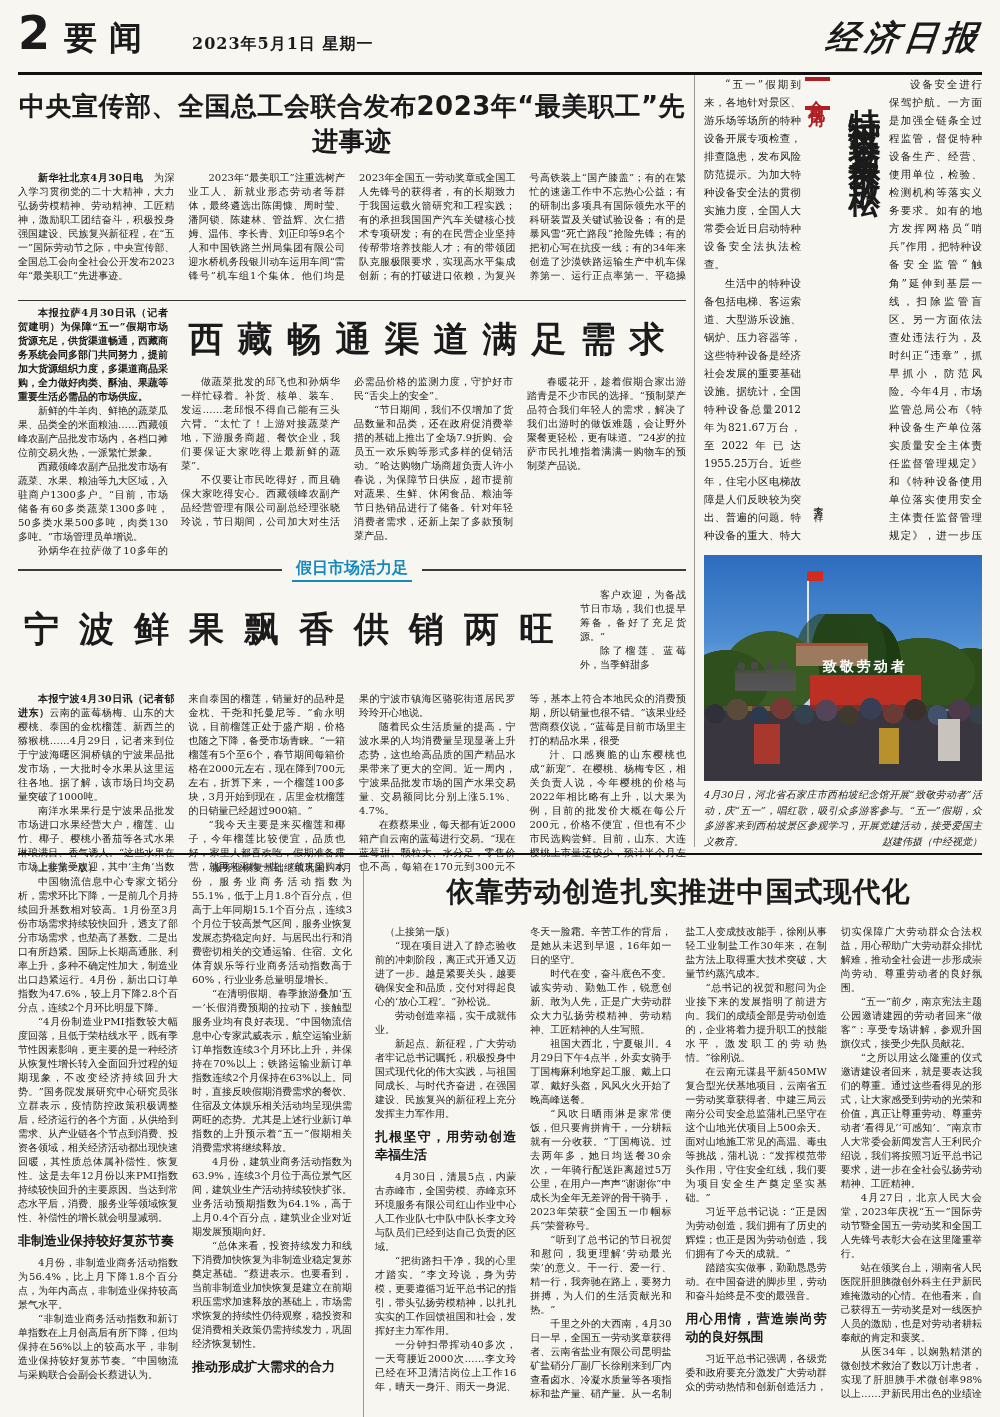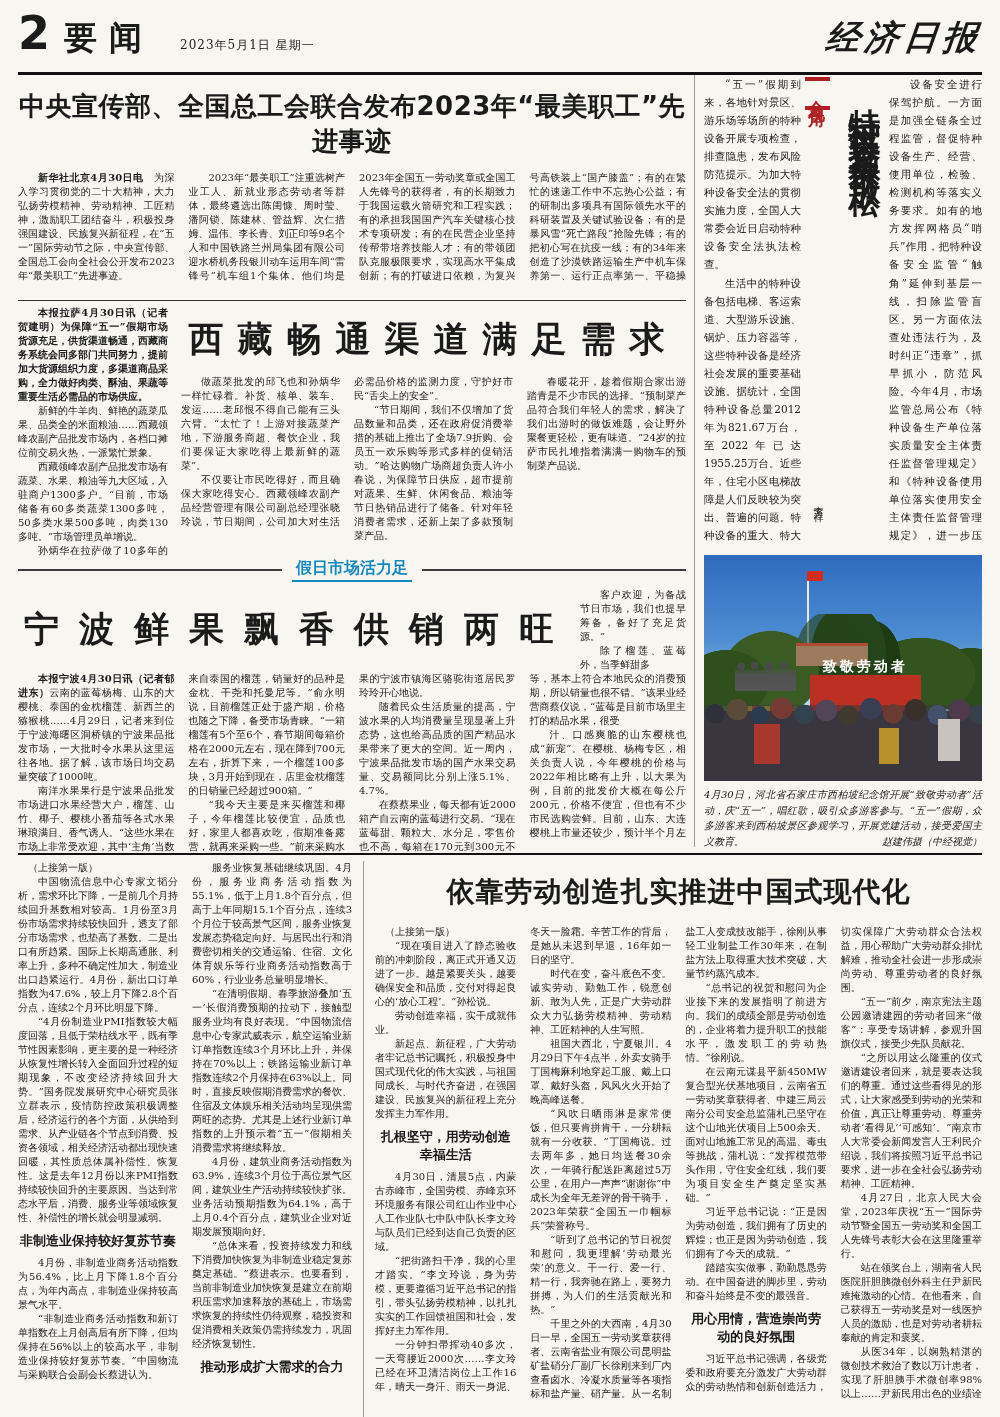--- a/index.html
+++ b/index.html
@@ -3,32 +3,32 @@
 <meta charset="utf-8">
 <style>
   html,body{margin:0;padding:0;background:#ddd;}
   .page{position:relative;width:1000px;height:1417px;margin:0 auto;background:#f7f6f1;
         color:#1b1b1b;font-family:"DejaVu Serif","Liberation Serif",serif;
         box-sizing:border-box;padding:6px 18px 0 18px;overflow:hidden;}
   
   .hdr{display:flex;align-items:baseline;height:64px;}
   .hdr .pageno{font-family:"DejaVu Sans","Liberation Sans",sans-serif;font-weight:900;font-size:46px;}
   .hdr .section{font-weight:900;font-size:33px;letter-spacing:12px;margin-left:14px;}
-  .hdr .date{font-size:12px;font-weight:normal;margin-left:26px;letter-spacing:1px;}
+  .hdr .date{font-size:16px;font-weight:bold;margin-left:38px;letter-spacing:1px;}
   .hdr .masthead{margin-left:auto;font-size:34px;font-weight:bold;font-style:italic;
                  letter-spacing:5px;transform:skewX(-6deg);}
   .rule-thick{height:3px;background:#111;margin-top:2px;}
   .rule-mid{height:2px;background:#111;margin:6px 0;}
   hr.thin{border:none;border-top:1px solid #333;margin:5px 0;}
   
   .body-txt{font-size:10px;line-height:1.4;text-align:justify;overflow:hidden;column-fill:auto;}
   .para{margin:0;text-indent:2em;}
   .para.bold-lead{font-weight:bold;}
   .subhead{font-family:"DejaVu Sans","Liberation Sans",sans-serif;font-size:13px;font-weight:bold;
-           text-align:center;margin:7px 0 6px 0;}
+           margin:7px 0 6px 0;}
   
   .top-zone{display:flex;height:772px;}
   .left-main{width:668px;}
   .right-col{flex:1;border-left:1px solid #999;margin-left:8px;padding-left:9px;}
   
   .lead-headline{font-family:"DejaVu Sans","Liberation Sans",sans-serif;font-size:26px;font-weight:900;
                  text-align:center;margin:14px 0 12px 0;letter-spacing:0.5px;}
   .lead-body{columns:4;column-gap:14px;height:124px;}
   
   .tibet{display:flex;height:250px;margin-top:4px;}
@@ -38,21 +38,21 @@
   .tibet-body{columns:3;column-gap:14px;flex:1;}
   
   .divider{display:flex;align-items:center;height:24px;margin:2px 0;}
   .divider .dash{flex:1;height:2px;background:#3b3b3b;}
   .divider .lbl{font-family:"DejaVu Sans","Liberation Sans",sans-serif;font-weight:bold;font-size:16px;
                 color:#1589bf;border-bottom:2px solid #1589bf;margin:0 10px;padding:0 4px 1px 4px;}
   
   .ningbo-top{display:flex;height:88px;}
   .ningbo-headline{flex:1;font-size:35px;font-weight:600;letter-spacing:20px;text-align:center;margin:22px 0 0 0;}
   .ningbo-side{width:106px;padding-top:4px;}
-  .ningbo-body{columns:4;column-gap:14px;height:192px;margin-top:0;}
+  .ningbo-body{columns:4;column-gap:14px;height:192px;margin-top:20px;}
   
   .commentary{display:flex;height:472px;}
   .comm-left,.comm-right{font-size:10.5px;line-height:1.72;text-align:justify;overflow:hidden;}
   .comm-left{width:97px;}
   .comm-right{flex:1;}
   .comm-mid{width:88px;position:relative;}
   .comm-label{position:absolute;top:2px;left:4px;writing-mode:vertical-rl;
               font-family:"DejaVu Sans","Liberation Sans",sans-serif;font-weight:900;font-size:17px;
               color:#b01f24;letter-spacing:5px;padding:5px 1px;
               border-top:4px solid #b01f24;border-bottom:4px solid #b01f24;}

